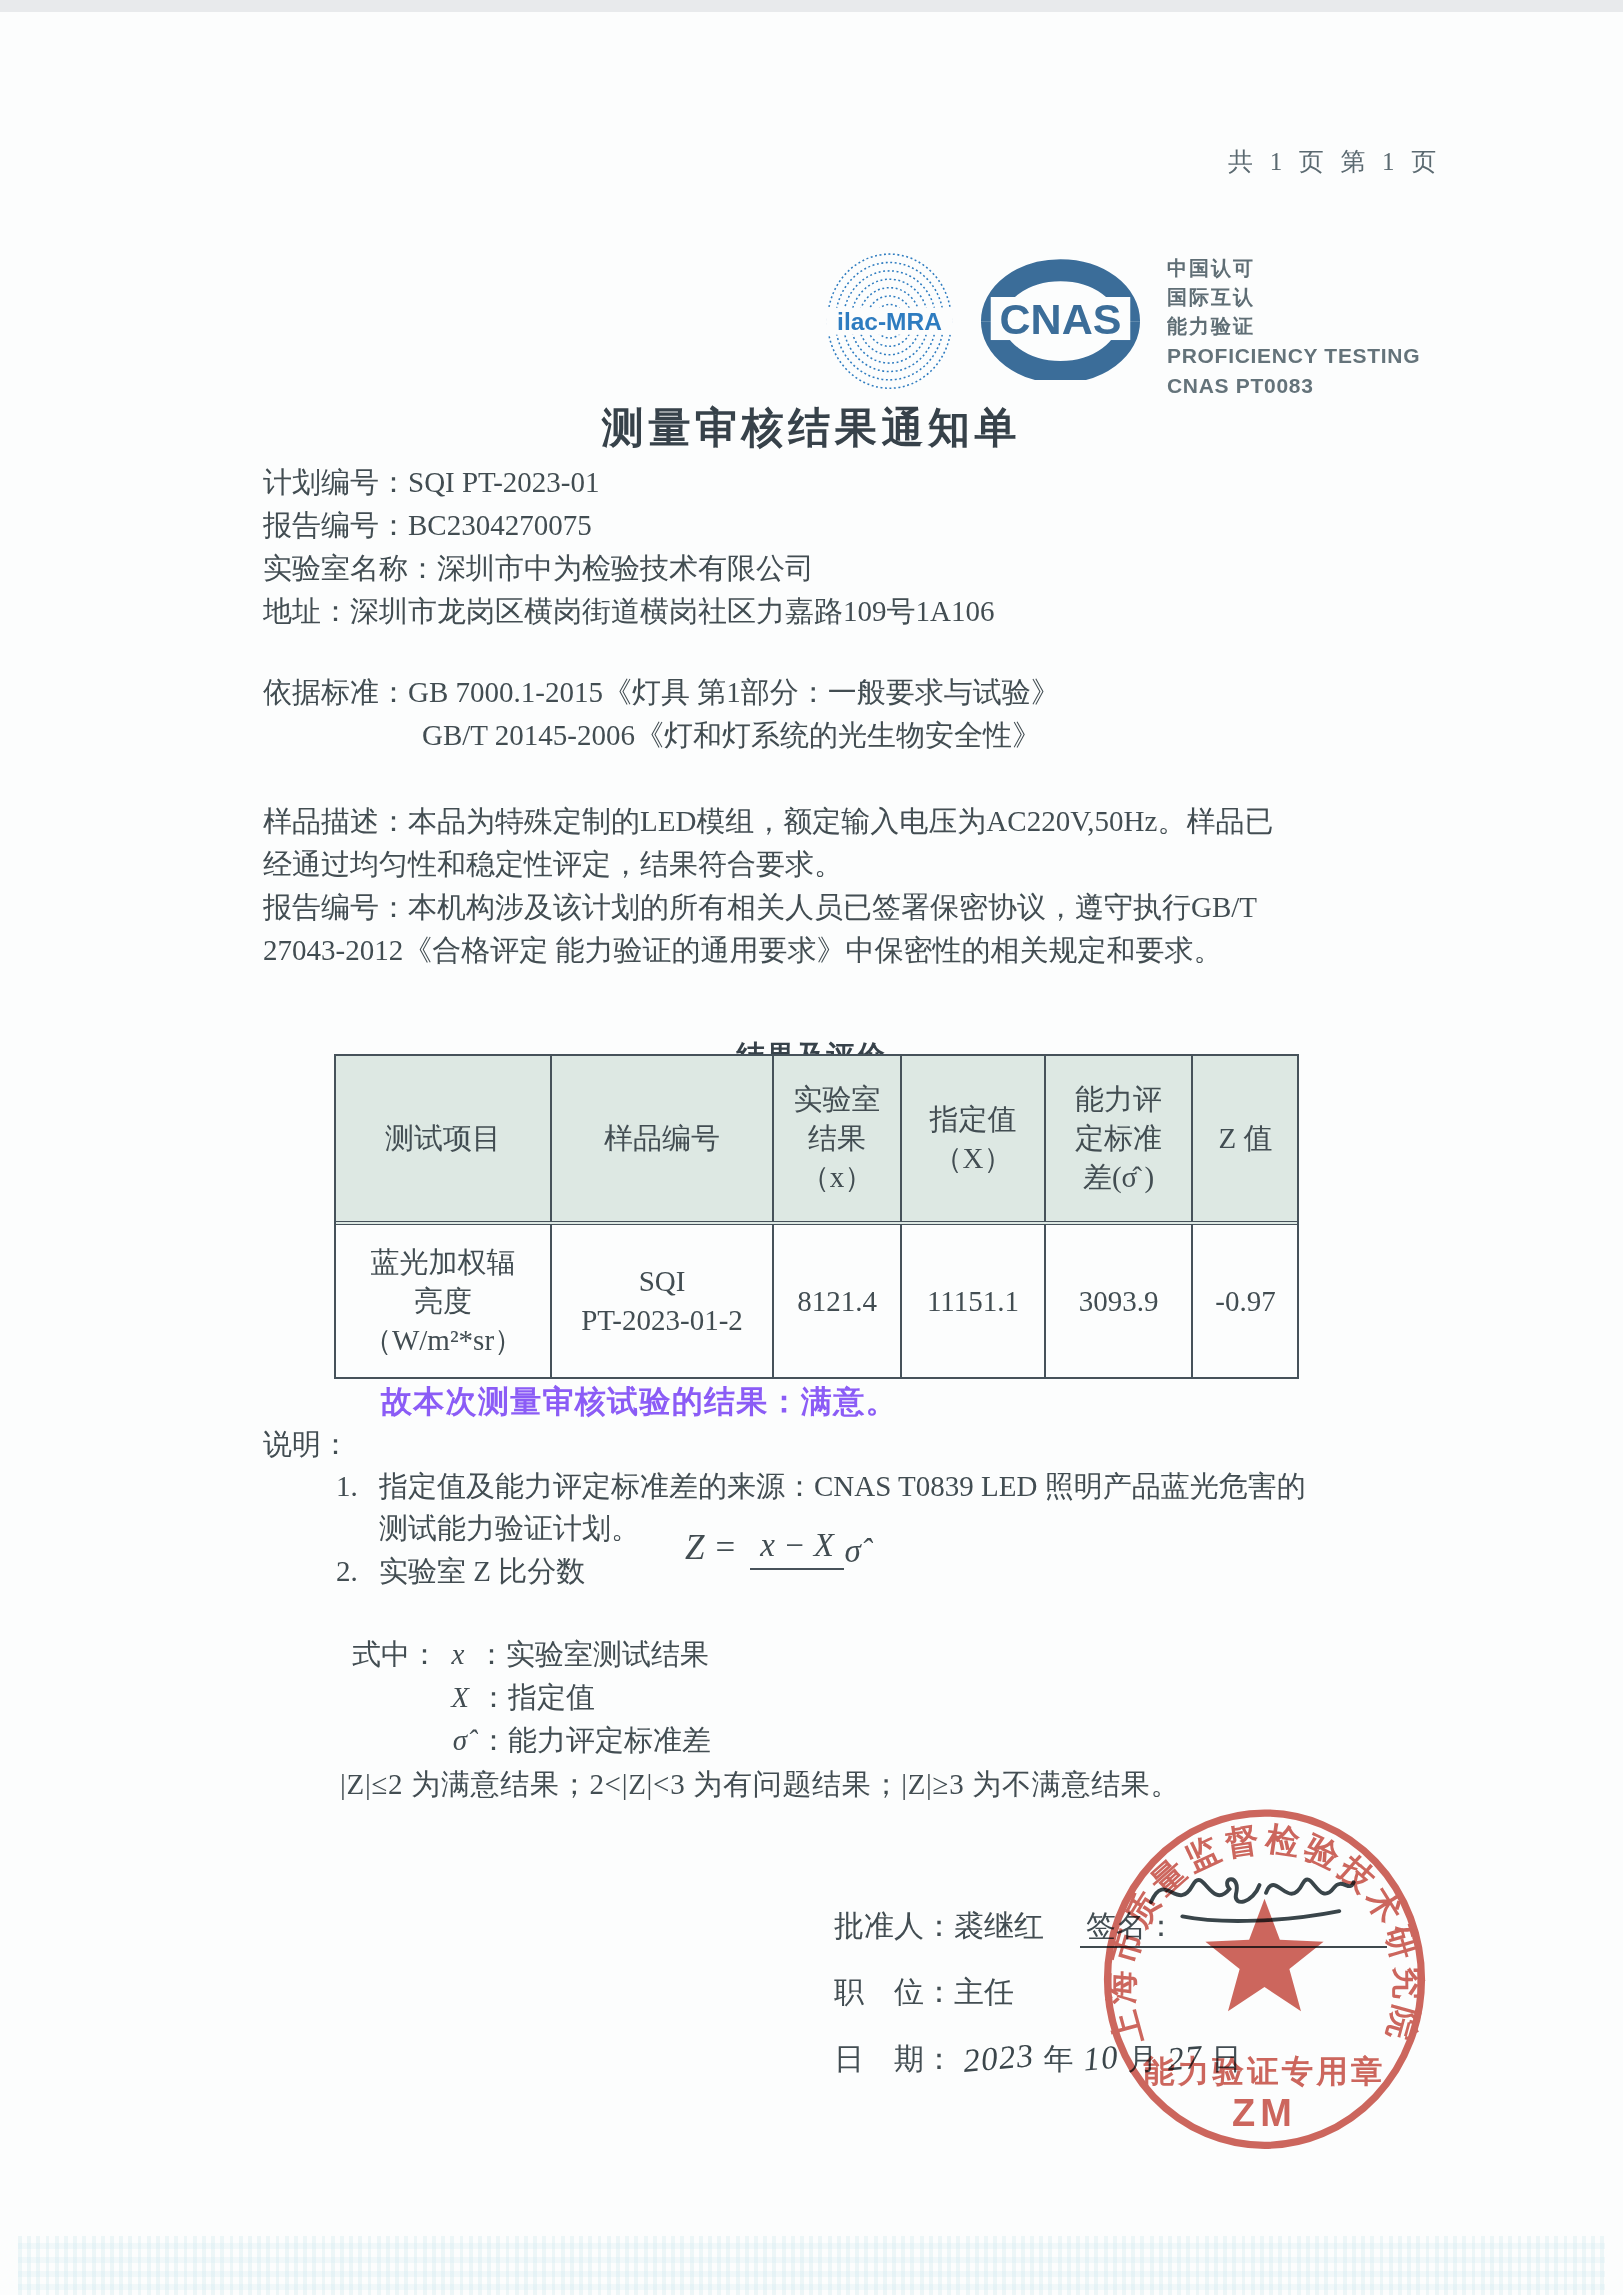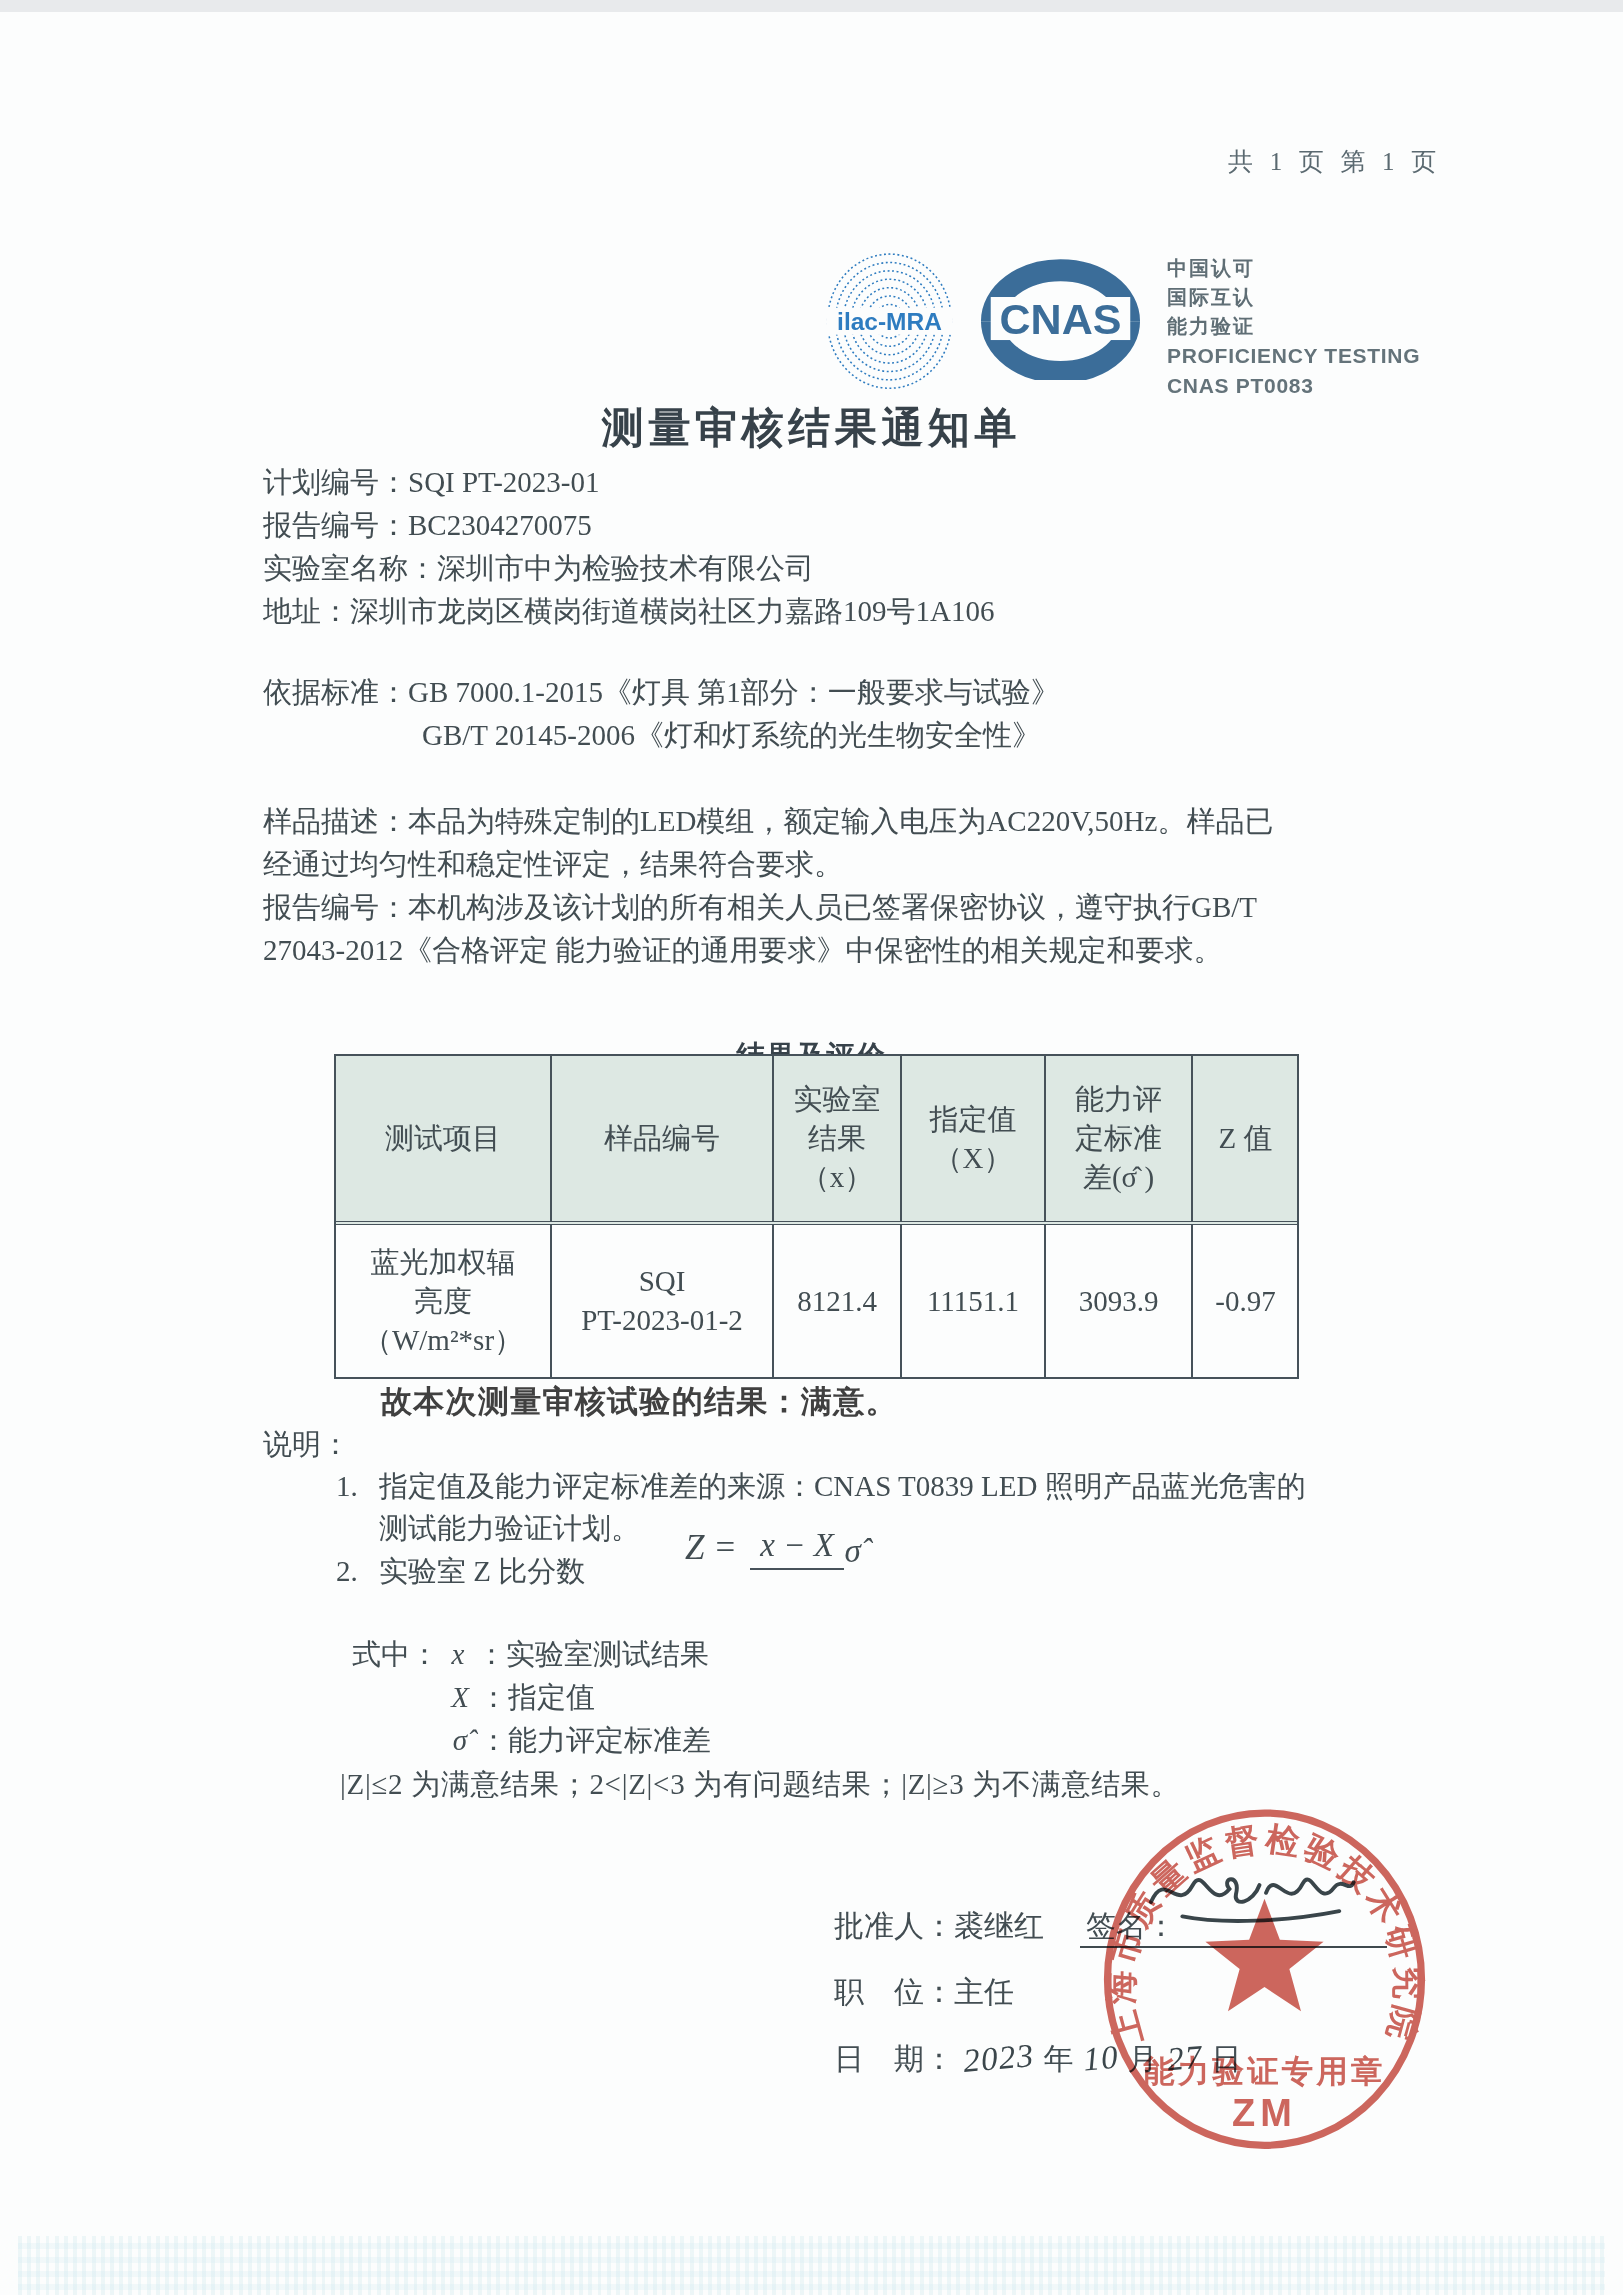--- a/index.html
+++ b/index.html
@@ -37,21 +37,21 @@
 
   .rtable{left:334px;top:1042px;width:961px;border:2.6px solid #46525a;}
   .trow{display:grid;grid-template-columns:216px 222px 128px 144px 147px 105px;}
   .trow.head{background:#dde8e3;border-bottom:4.6px double #46525a;}
   .tcell{border-right:2px solid #46525a;display:flex;align-items:center;justify-content:center;
     text-align:center;font-size:29px;line-height:39px;padding:6.5px 3.9px;}
   .tcell:last-child{border-right:none;font-family:Liberation Serif, serif;}
   .trow.head .tcell{min-height:152px;}
   .trow.body .tcell{min-height:139px;font-size:29px;}
 
-  .conclusion{left:381px;top:1369px;font-size:31px;font-weight:bold;color:#404040;letter-spacing:1.3px;}
+  .conclusion{left:381px;top:1369px;font-size:31px;font-weight:bold;color:#8b5cf6;letter-spacing:1.3px;}
 
   .notes-heading{left:263px;top:1413px;font-size:29px;}
   .note{display:flex;line-height:42px;font-size:29px;}
   .note .no{width:43px;flex:none;}
   .note1{left:336px;top:1453px;}
   .note2{left:336px;top:1538px;}
 
   .formula{left:685px;top:1515px;display:flex;align-items:center;
     font-style:italic;font-size:33px;color:#47525
 

